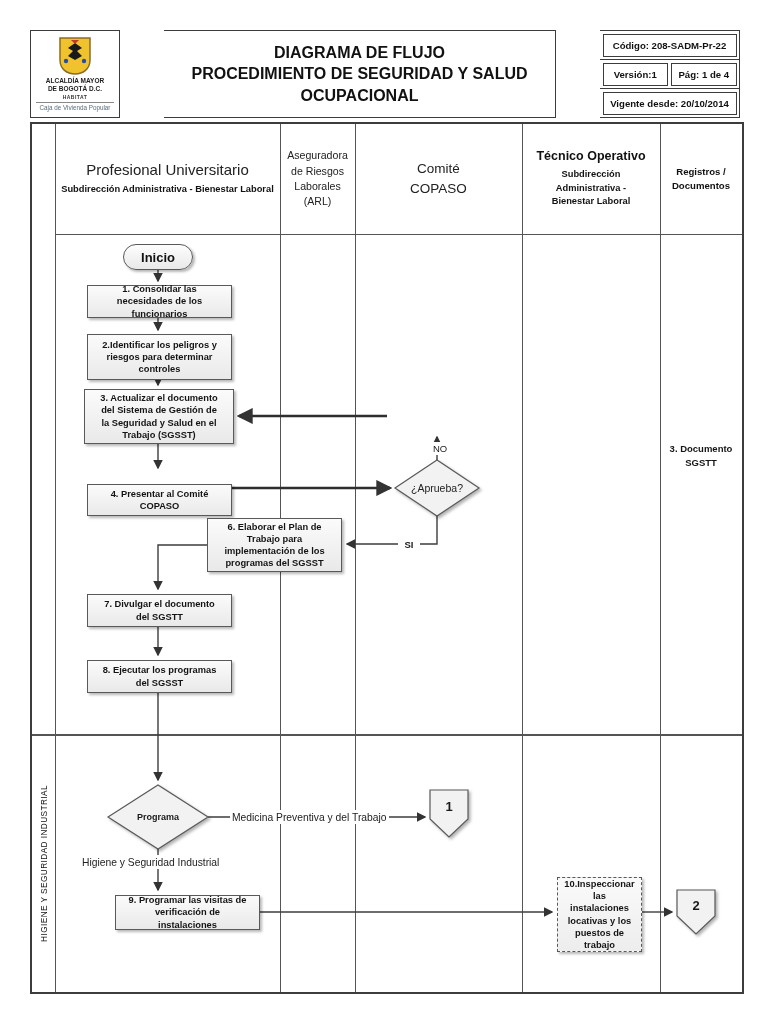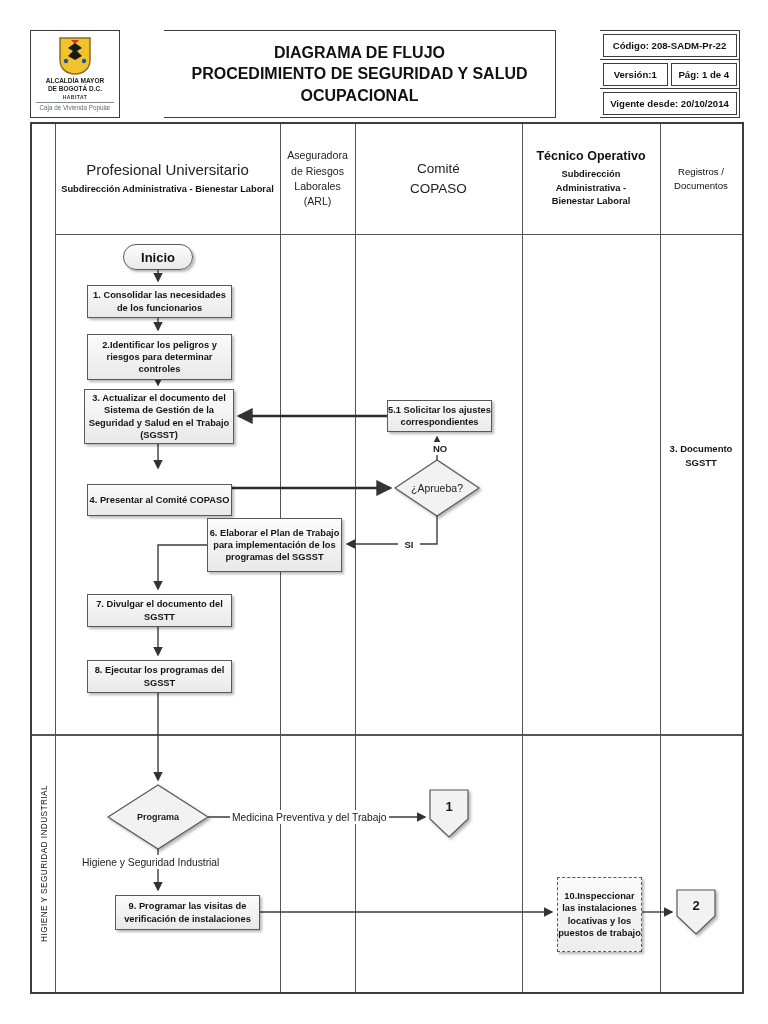--- a/index.html
+++ b/index.html
@@ -26,30 +26,30 @@
          border:2px solid #3c3c3c;box-sizing:content-box;background:#fff;}
   .vline{position:absolute;top:0;height:868px;width:0;border-left:1.5px solid #555;}
   .hline{position:absolute;height:0;border-top:1.5px solid #555;}
   .colhead{position:absolute;top:0;height:110px;display:flex;flex-direction:column;
            align-items:center;justify-content:center;text-align:center;}
   .colhead .t1{font-size:15px;color:#222;}
   .colhead .t1b{font-size:12.5px;font-weight:700;color:#111;}
   .colhead .t2{font-size:9.3px;font-weight:700;color:#111;margin-top:5px;line-height:1.45;}
   .colhead .mid{font-size:10.6px;color:#222;line-height:1.45;}
   .colhead .big{font-size:13.5px;color:#222;line-height:1.5;}
-  .colhead .small-b{font-size:9.6px;font-weight:400;color:#111;line-height:1.5;}
+  .colhead .small-b{font-size:9.6px;font-weight:700;color:#111;line-height:1.5;}
   .side-label{position:absolute;left:0;top:610px;width:23px;height:258px;
               display:flex;align-items:center;justify-content:center;}
   .side-label span{writing-mode:vertical-rl;transform:rotate(180deg);
                    font-size:8.3px;color:#111;letter-spacing:.4px;white-space:nowrap;}
   
   .fbox{position:absolute;box-sizing:border-box;border:1.2px solid #595959;
         background:linear-gradient(#fbfbfb,#e9e9e9);box-shadow:2px 2px 2.5px rgba(0,0,0,.28);
         display:flex;align-items:center;justify-content:center;text-align:center;
-        font-size:9.3px;font-weight:700;line-height:1.3;color:#141414;padding:2px 0;}
+        font-size:9.3px;font-weight:700;line-height:1.3;color:#141414;padding:2px 12px;}
   .fbox.dashed{border:1.2px dashed #595959;background:linear-gradient(#fafafa,#ededed);}
   .pill{position:absolute;box-sizing:border-box;border:1.3px solid #595959;border-radius:14px;
         background:linear-gradient(#fdfdfd,#e9e9e9);box-shadow:2px 2px 2.5px rgba(0,0,0,.28);
         display:flex;align-items:center;justify-content:center;
         font-size:13px;font-weight:700;color:#111;}
   .shape-label{position:absolute;display:flex;align-items:center;justify-content:center;
                text-align:center;pointer-events:none;}
   .edge-label{position:absolute;background:#fff;padding:0 2px;display:flex;align-items:center;
               justify-content:center;text-align:center;white-space:nowrap;}
   .registro{position:absolute;font-size:9.5px;font-weight:700;color:#141414;text-align:center;line-height:1.5;}
@@ -163,25 +163,24 @@
     <div class="pill" style="left:91px;top:120px;width:70px;height:26px;">Inicio</div>
 
     <div class="fbox" style="left:55px;top:161px;width:145px;height:33px;">1. Consolidar las necesidades de los funcionarios</div>
 
     <div class="fbox" style="left:55px;top:210px;width:145px;height:46px;">2.Identificar los peligros y riesgos para determinar controles</div>
 
     <div class="fbox" style="left:52px;top:265px;width:150px;height:55px;">3. Actualizar el documento del Sistema de Gestión de la Seguridad y Salud en el Trabajo (SGSST)</div>
 
     <div class="fbox" style="left:55px;top:348px;width:145px;height:32px;margin-top:12px;">4. Presentar al Comité COPASO</div>
 
-    <div class="fbox" style="left:355px;top:276px;width:105px;height:32px;">5.1 Solicitar los ajustes correspondientes</div>
 
     <div class="shape-label" style="left:363px;top:350px;width:84px;height:28px;font-size:10.5px;color:#222;">¿Aprueba?</div>
 
-    <div class="edge-label" style="left:395px;top:318px;width:22px;height:13px;font-size:9.5px;font-weight:700;">NO</div>
+    <div class="edge-label" style="left:395px;top:318px;width:22px;height:13px;font-size:9.5px;font-weight:400;">NO</div>
 
     <div class="edge-label" style="left:366px;top:414px;width:18px;height:12px;font-size:9.5px;font-weight:700;">SI</div>
 
     <div class="fbox" style="left:175px;top:394px;width:135px;height:54px;">6. Elaborar el Plan de Trabajo para implementación de los programas del SGSST</div>
 
     <div class="fbox" style="left:55px;top:470px;width:145px;height:33px;">7. Divulgar el documento del SGSTT</div>
 
     <div class="fbox" style="left:55px;top:536px;width:145px;height:33px;">8. Ejecutar los programas del SGSST</div>
 
     <div class="shape-label" style="left:76px;top:679px;width:100px;height:28px;font-size:9px;font-weight:700;">Programa</div>

